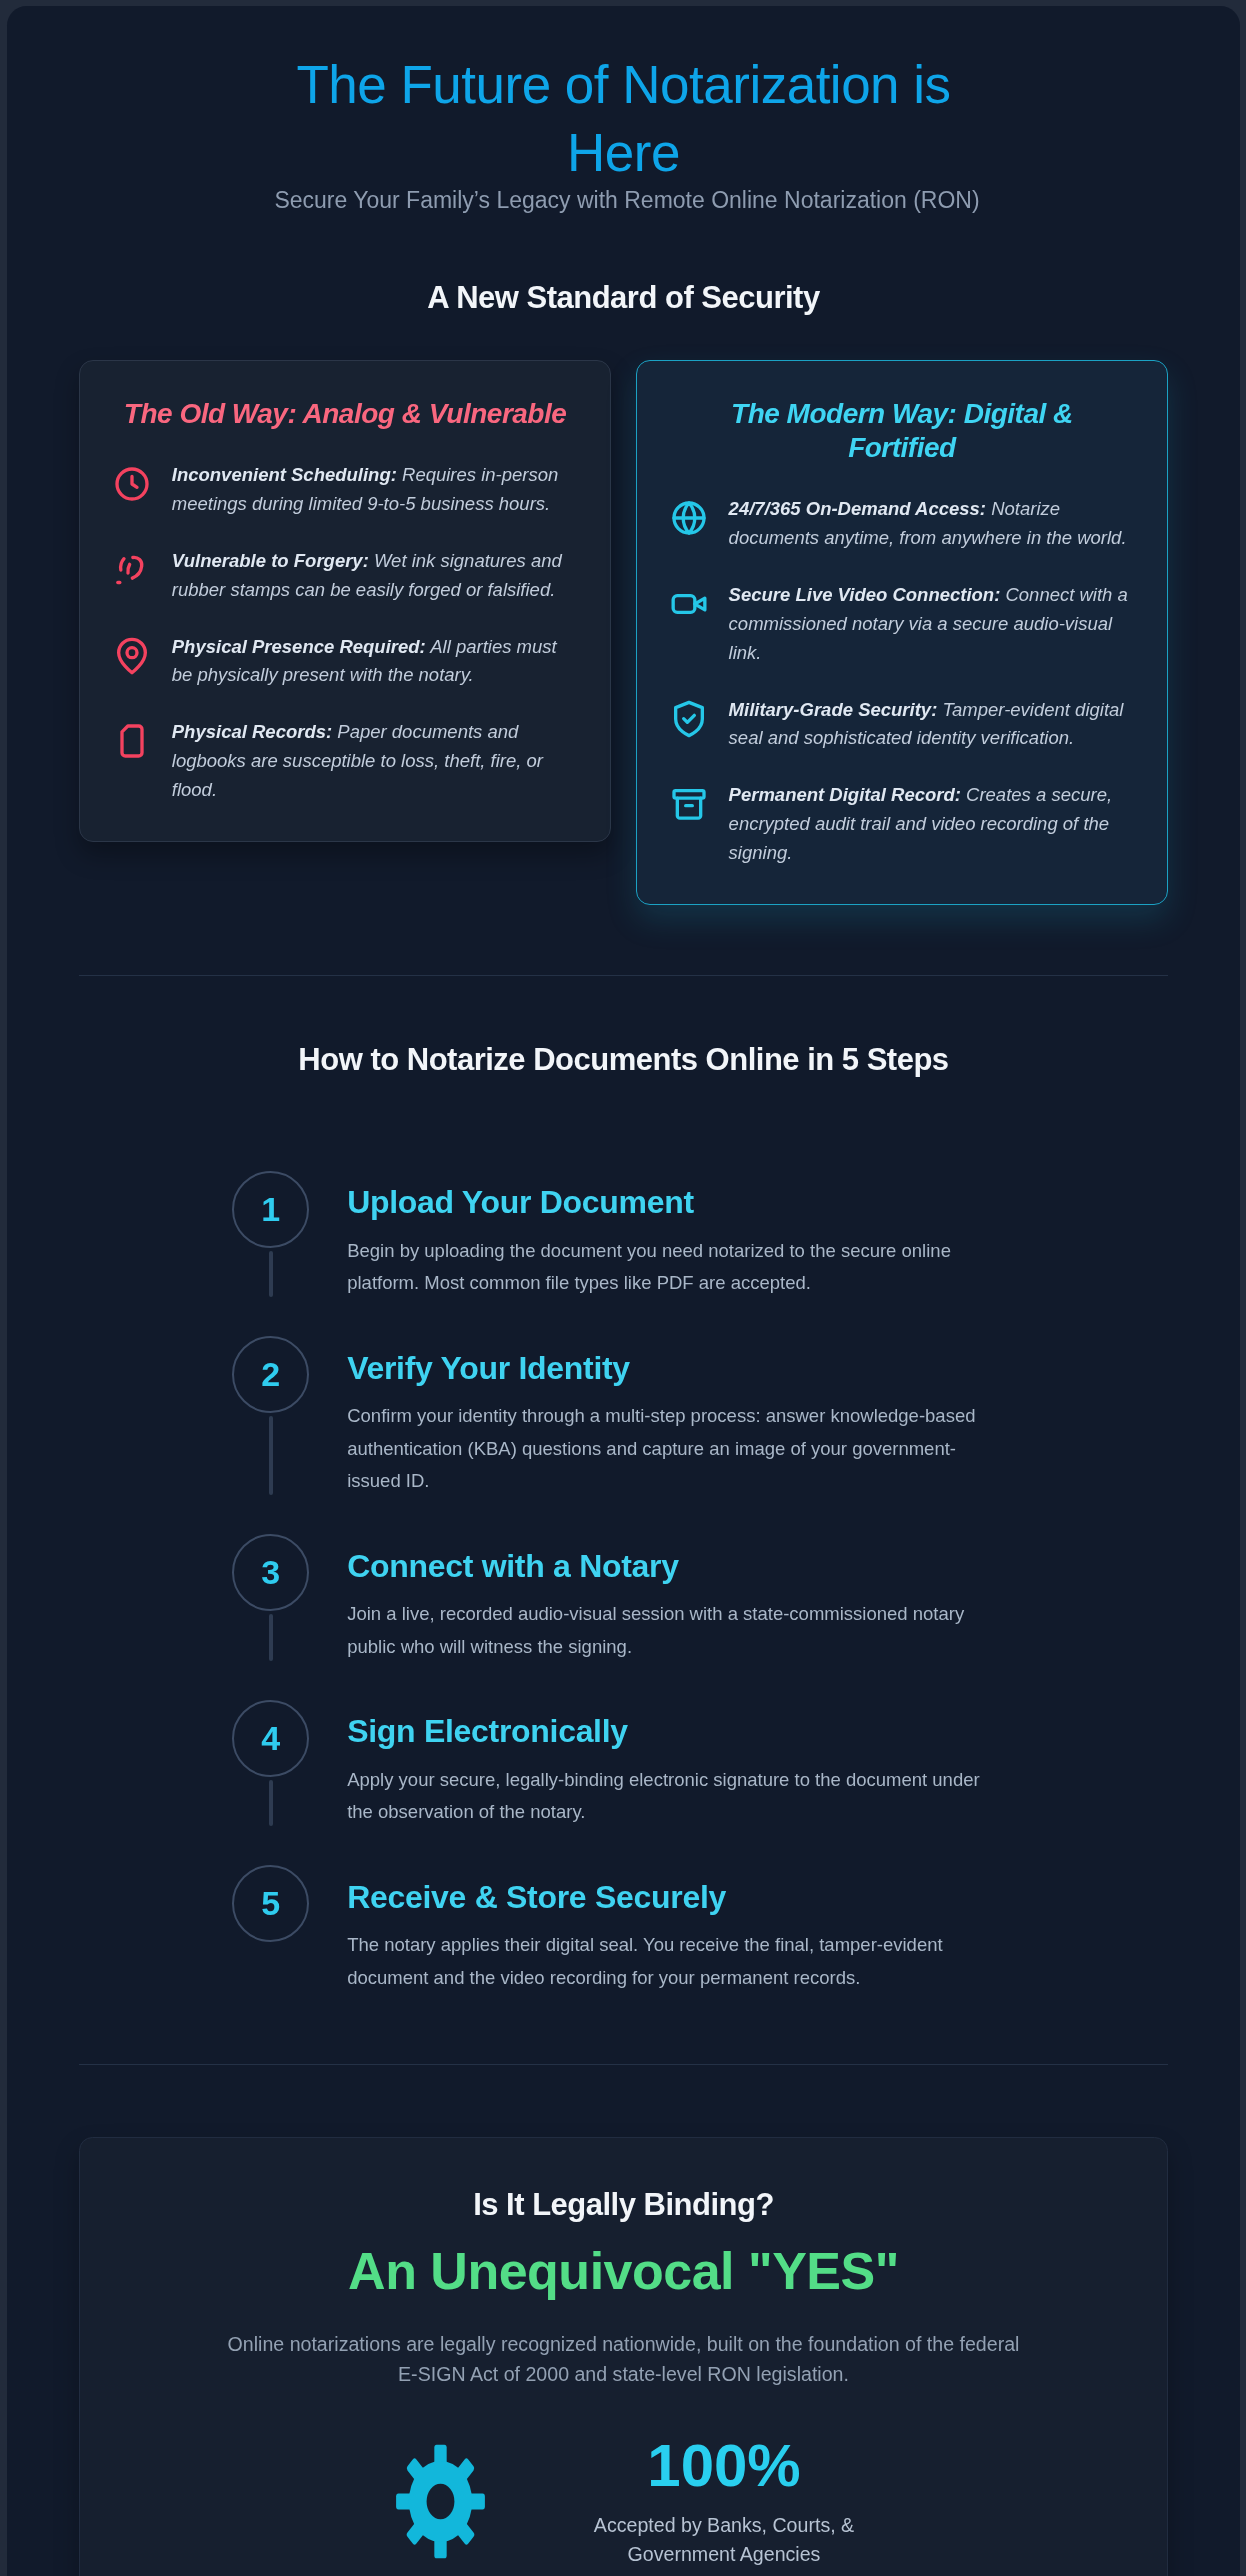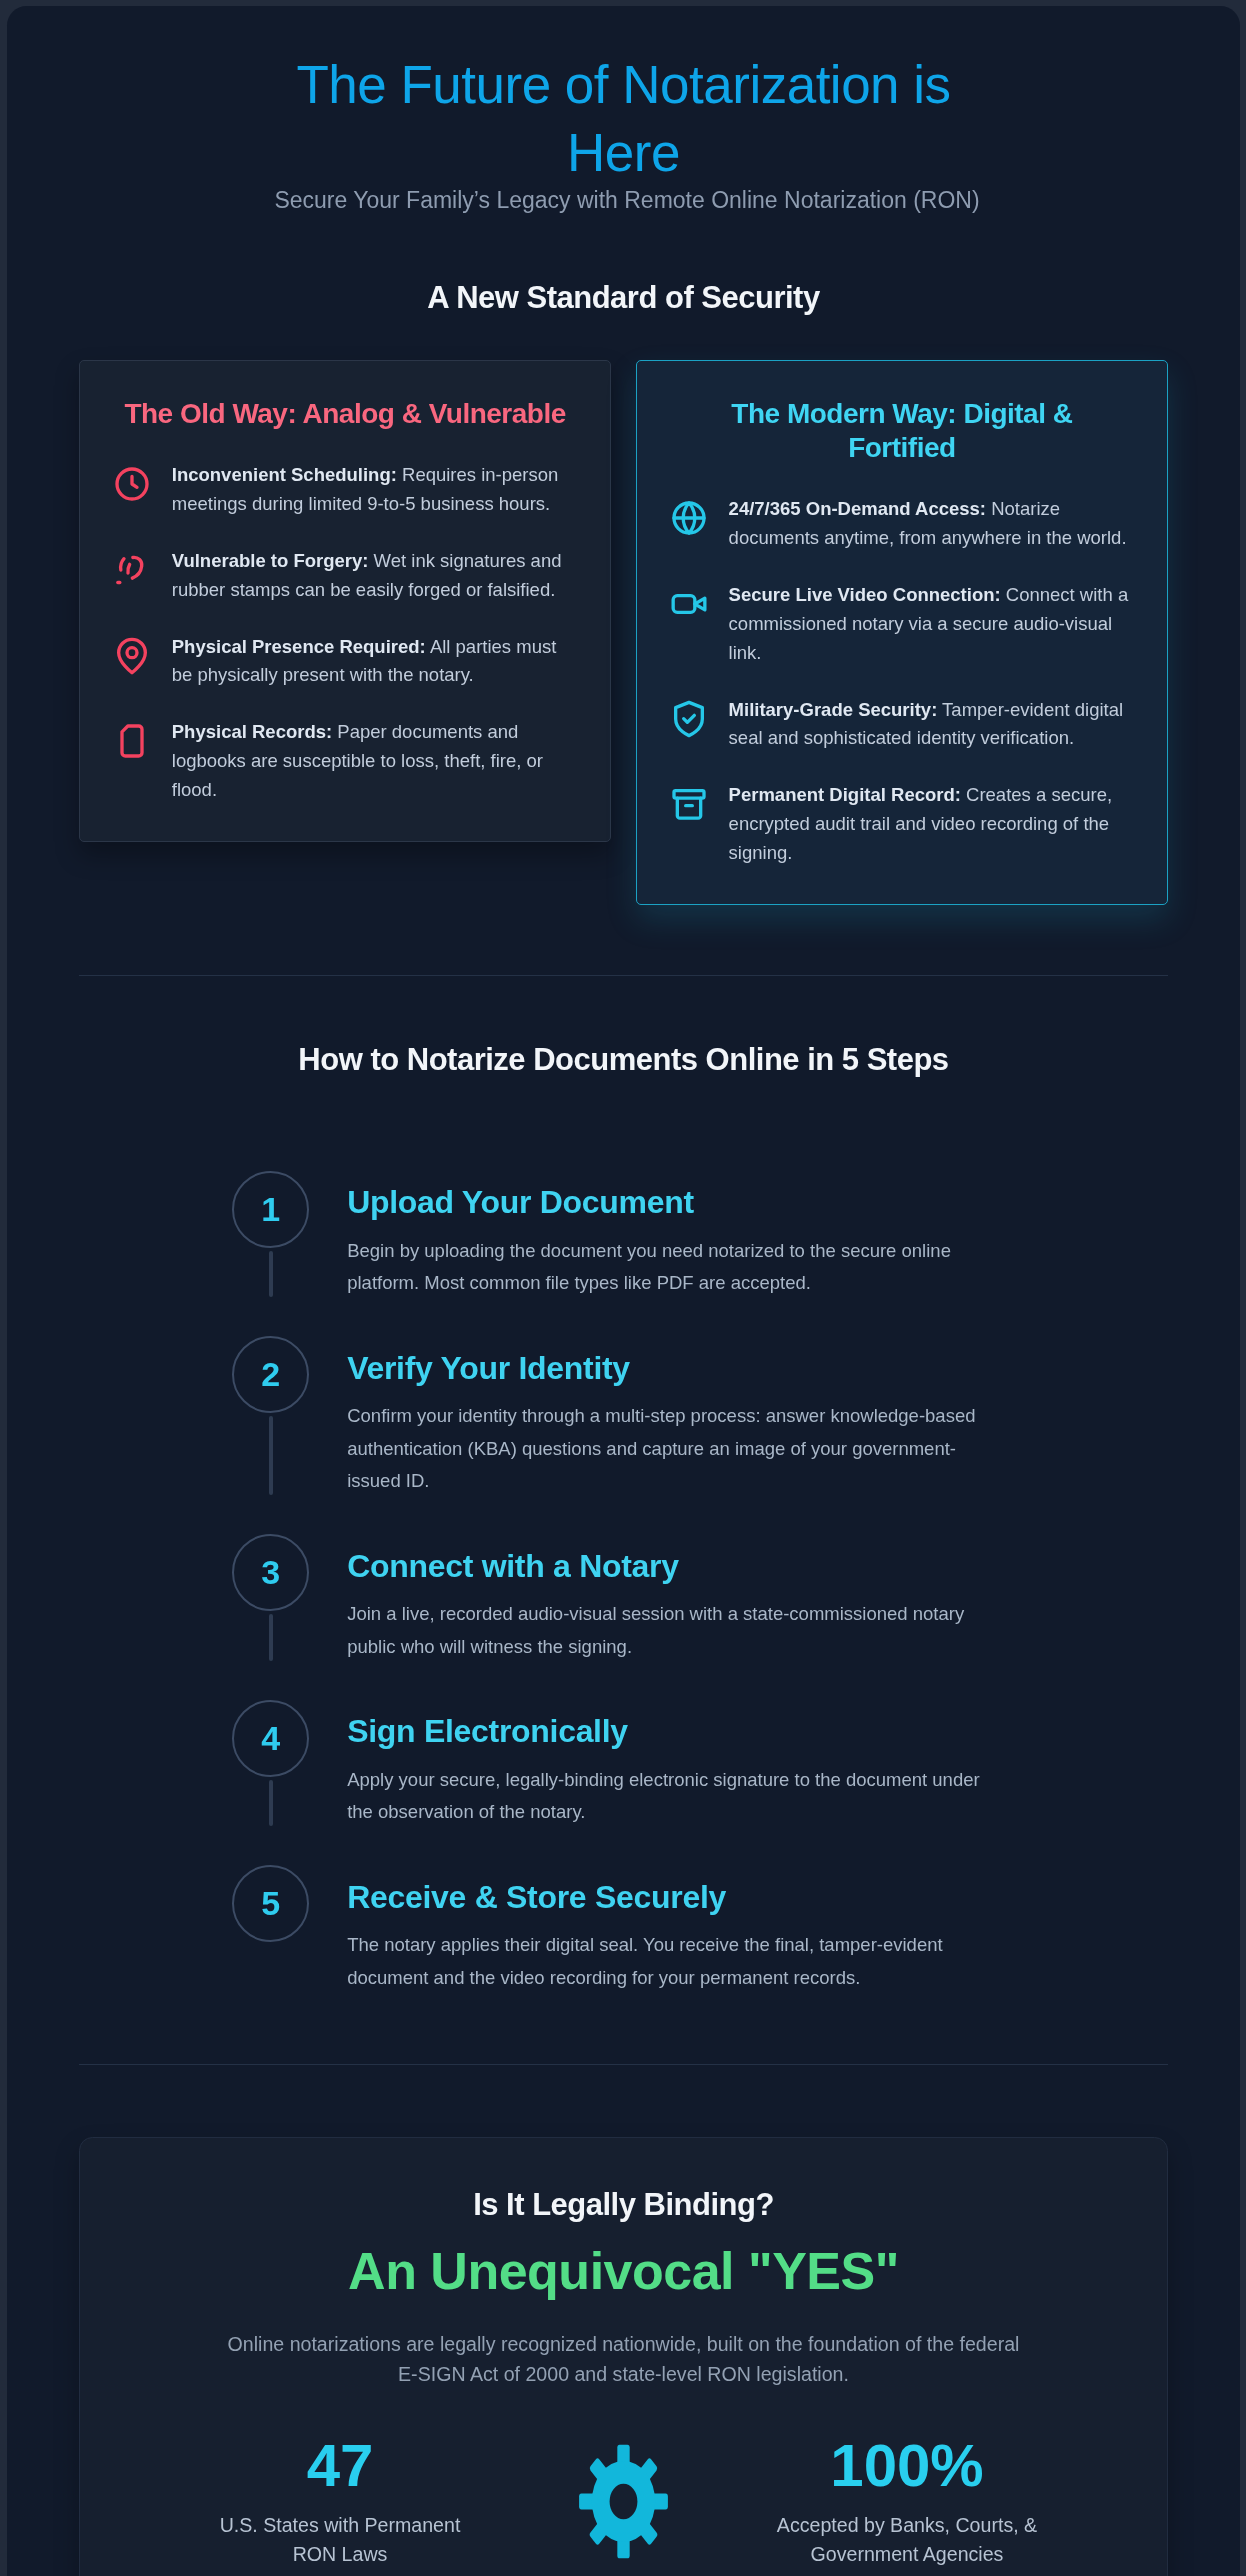--- a/index.html
+++ b/index.html
@@ -33,22 +33,23 @@
     font-size:31px;letter-spacing:-0.5px;
   }
   .mt-security{margin-top:66px;}
   
   .cards-row{
     margin:44px 72px 0;
     display:grid;grid-template-columns:1fr 1fr;gap:25px;
     align-items:start;
   }
   .card{
-    border-radius:5px;padding:33px 32px;
+    border-radius:14px;padding:33px 32px;
     box-shadow:0 12.4px 25px rgba(0,0,0,.30);
+    font-style:italic;
   }
   .card-old{
     background:#182231;border:0.5px solid #2b3648;
   }
   .card-modern{
     background:#152539;border:1px solid #1ba2c4;
     box-shadow:0 14.4px 31px rgba(27,162,196,.18);
   }
   .card h3{
     margin:3.1px auto 30px;text-align:center;font-weight:bold;
@@ -284,24 +285,20 @@
   </div>
 
   <div class="divider"></div>
 
   <div class="binding">
     <h2>Is It Legally Binding?</h2>
     <div class="verdict">An Unequivocal "YES"</div>
     <div class="desc">Online notarizations are legally recognized nationwide, built on the foundation of the federal E-SIGN Act of 2000 and state-level RON legislation.</div>
 
     <div class="stats">
-      <div class="stat">
-        <div class="value">47</div>
-        <div class="label">U.S. States with Permanent RON Laws</div>
-      </div>
 
       <span>
         <svg width="113" height="135" viewBox="0 0 24 24">
           <g transform="translate(12 12) scale(.82 1.05) translate(-12 -12)" fill="#12b7db">
             <g>
               <rect x="10.4" y="0.5" width="3.2" height="5" rx="0.6"></rect>
               <rect x="10.4" y="18.5" width="3.2" height="5" rx="0.6"></rect>
               <rect x="0.5" y="10.4" width="5" height="3.2" rx="0.6"></rect>
               <rect x="18.5" y="10.4" width="5" height="3.2" rx="0.6"></rect>
               <rect x="10.4" y="0.9" width="3.2" height="5" rx="0.6" transform="rotate(45 12 12)"></rect>

